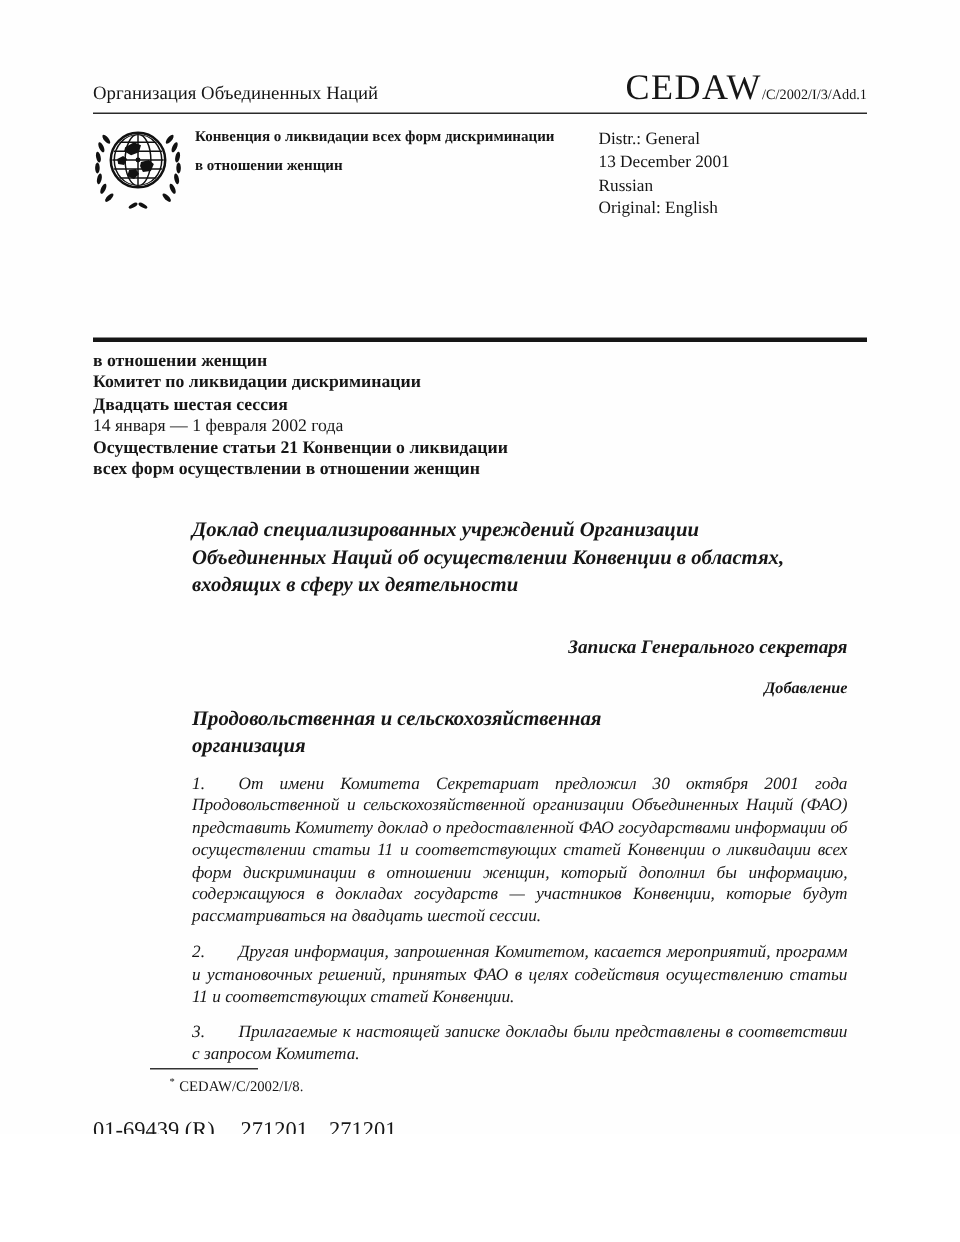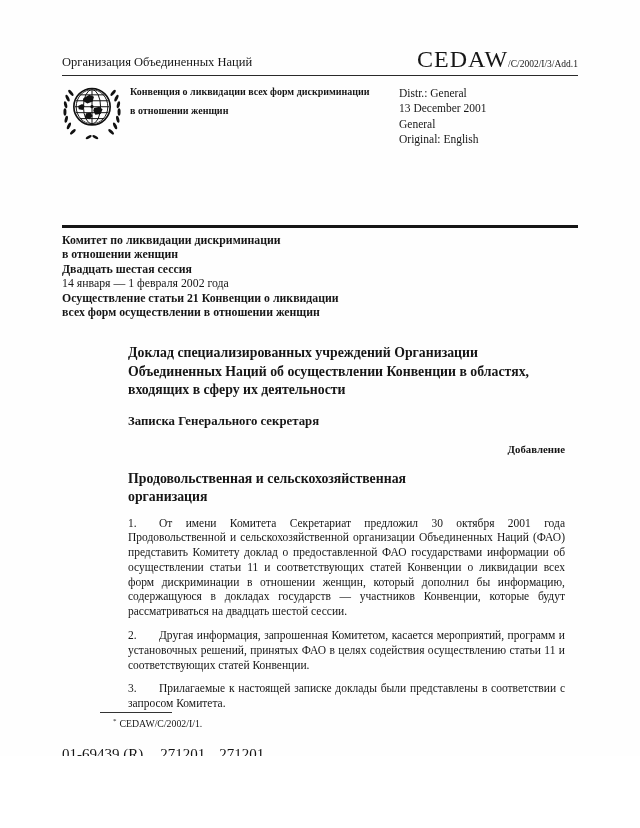--- a/index.html
+++ b/index.html
@@ -15,25 +15,25 @@
   .doc-symbol .big { font-size:24px; letter-spacing:1px; }
   .doc-symbol .small { font-size:9.5px; }
   .rule-thin { position:absolute; left:62px; top:75px; width:516px; height:1px; background:#2a2a2a; }
   .emblem { position:absolute; left:59px; top:79px; width:66px; height:66px; }
   .conv-title { position:absolute; left:130px; top:82px; width:245px; font-weight:bold; font-size:10px; line-height:19px; }
   .distr { position:absolute; left:399px; top:86px; font-size:11.5px; line-height:15.3px; }
   .rule-thick { position:absolute; left:62px; top:225px; width:516px; height:3px; background:#161616; }
   .committee { position:absolute; left:62px; top:233px; font-size:11.8px; line-height:14.4px; width:420px; }
   .committee .b { font-weight:bold; }
   .committee sup { font-size:8px; }
-  .main { position:absolute; left:128px; top:344px; width:437px; }
+  .main { position:absolute; left:128px; top:344px; width:437px;font-style:italic; }
   .doc-title { font-weight:bold; font-size:13.8px; line-height:18.5px; max-width:405px; }
-  .subtitle { margin-top:14px; font-weight:bold; font-size:12.8px; }
+  .subtitle { margin-top:24px; font-weight:bold; font-size:12.8px;text-align:right; }
   .addendum { margin-top:14px; font-weight:bold; font-size:10.8px;text-align:right; }
-  .section-heading { margin-top:15px; font-weight:bold; font-size:13.8px; line-height:18.5px; max-width:345px; }
+  .section-heading { margin-top:5px; font-weight:bold; font-size:13.8px; line-height:18.5px; max-width:345px; }
   .para { margin-top:9px; font-size:11.5px; line-height:14.8px; text-align:justify; }
   .para .pnum { display:inline-block; min-width:31px; }
   .footnote-rule { position:absolute; left:100px; top:712px; width:72px; height:1px; background:#333; }
   .footnote { position:absolute; left:113px; top:717px; font-size:9.8px; }
   .footnote sup { font-size:7px; }
   .footnote .fn-text { margin-left:3px; }
   .footer-codes { position:absolute; left:62px; top:746px; font-size:15px; }
   .footer-codes .d1 { margin-left:17px; }
   .footer-codes .d2 { margin-left:14px; }
   .barcode { position:absolute; left:62px; top:762px; font-family:"DejaVu Sans Mono", monospace; font-size:10px; letter-spacing:2.5px; color:#222; }
@@ -92,29 +92,29 @@
         <ellipse cx="82" cy="21" rx="2.3" ry="5.5" transform="rotate(40 82 21)"></ellipse>
         <ellipse cx="45" cy="88" rx="2" ry="5" transform="rotate(60 45 88)"></ellipse>
         <ellipse cx="55" cy="88" rx="2" ry="5" transform="rotate(-60 55 88)"></ellipse>
       </g>
     </svg>
   </div>
   <div class="conv-title">Конвенция о ликвидации всех форм дискриминации в отношении женщин</div>
   <div class="distr">
     <div>Distr.: General</div>
     <div>13 December 2001</div>
-    <div>General</div>
+    <div>Russian</div>
     <div>Original: English</div>
   </div>
 
   <div class="rule-thick"></div>
 
   <div class="committee">
+    <div class="b">в отношении женщин</div>
     <div class="b">Комитет по ликвидации дискриминации</div>
-    <div class="b">в отношении женщин</div>
     <div class="b">Двадцать шестая сессия</div>
     <div>14 января — 1 февраля 2002 года</div>
     <div class="b">Осуществление статьи 21 Конвенции о ликвидации</div>
     <div class="b">всех форм осуществлении в отношении женщин</div>
   </div>
 
   <div class="main">
     <div class="doc-title">Доклад специализированных учреждений Организации Объединенных Наций об осуществлении Конвенции в областях, входящих в сферу их деятельности</div>
     <div class="subtitle">Записка Генерального секретаря</div>
     <div class="addendum">Добавление</div>
@@ -126,21 +126,21 @@
     <div class="para">
       <span class="pnum">2.</span><span>Другая информация, запрошенная Комитетом, касается мероприятий, программ и установочных решений, принятых ФАО в целях содействия осуществлению статьи 11 и соответствующих статей Конвенции.</span>
     </div>
     <div class="para">
       <span class="pnum">3.</span><span>Прилагаемые к настоящей записке доклады были представлены в соответствии с запросом Комитета.</span>
     </div>
   </div>
 
   <div class="footnote-rule"></div>
   <div class="footnote">
-    <sup>*</sup><span class="fn-text">CEDAW/C/2002/I/1.</span>
+    <sup>*</sup><span class="fn-text">CEDAW/C/2002/I/8.</span>
   </div>
 
   <div class="footer-codes">
     <span>01-69439 (R)</span><span class="d1">271201</span><span class="d2">271201</span>
   </div>
   <div class="barcode">*0169439*</div>
 
 </div>
 
 </body></html>

